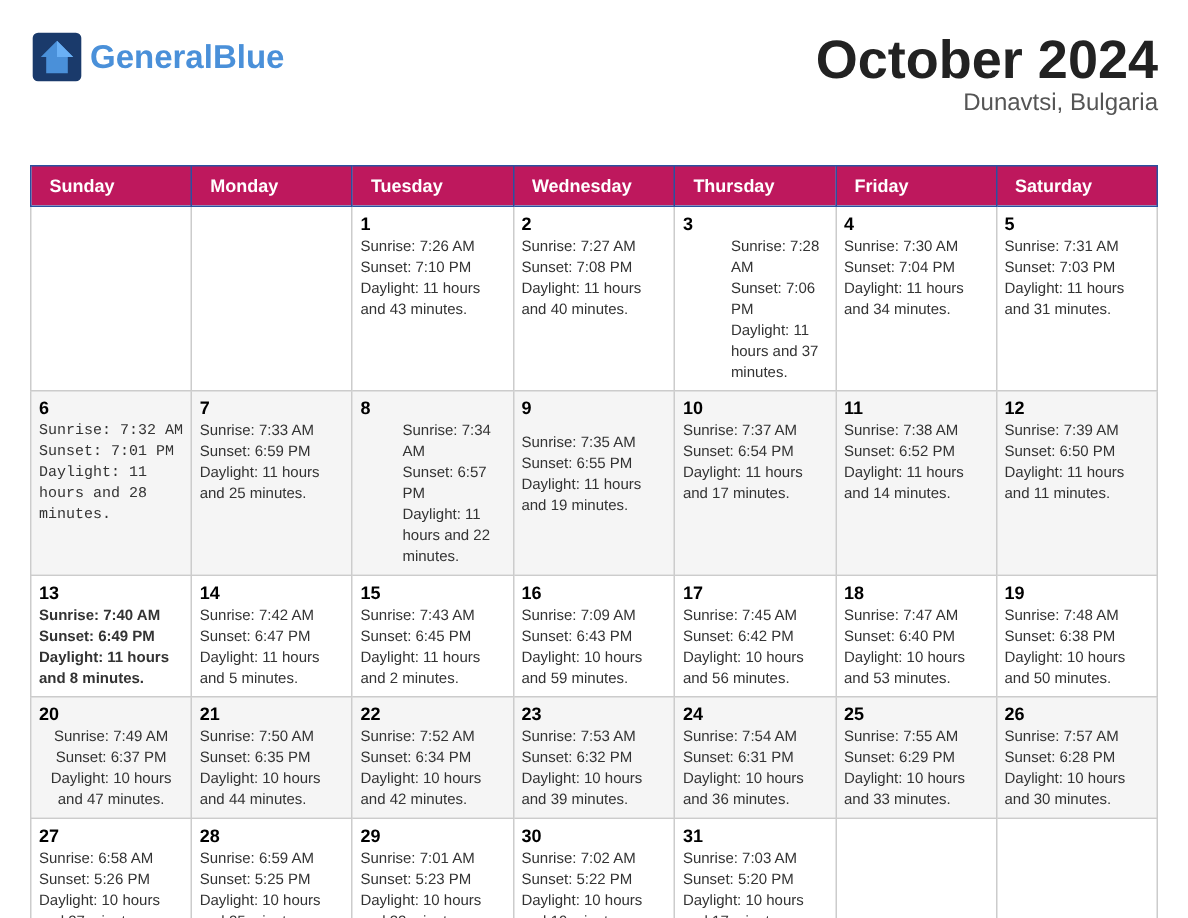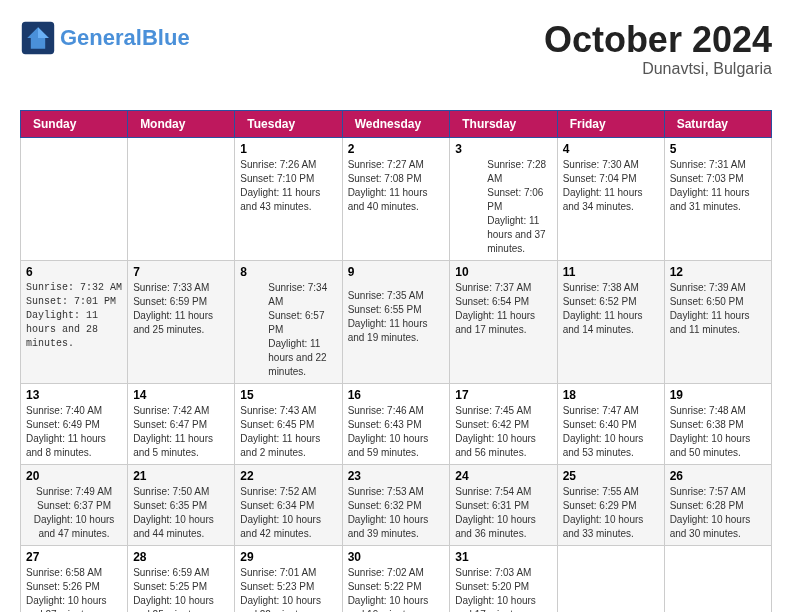--- a/index.html
+++ b/index.html
@@ -197,39 +197,39 @@
         <td>
           <span class="day-num">12</span>
           <div class="day-info" style="white-space: pre-line;">Sunrise: 7:39 AM
 Sunset: 6:50 PM
 Daylight: 11 hours and 11 minutes.</div>
         </td>
       </tr>
       <tr>
         <td>
           <span class="day-num">13</span>
-          <div class="day-info" style="white-space: pre-line;">Sunrise: 7:40 AM
+          <div class="day-info" style="white-space: pre-line; font-weight: bold;">Sunrise: 7:40 AM
 Sunset: 6:49 PM
 Daylight: 11 hours and 8 minutes.</div>
         </td>
         <td>
           <span class="day-num">14</span>
           <div class="day-info" style="white-space: pre-line;">Sunrise: 7:42 AM
 Sunset: 6:47 PM
 Daylight: 11 hours and 5 minutes.</div>
         </td>
         <td>
           <span class="day-num">15</span>
           <div class="day-info" style="white-space: pre-line;">Sunrise: 7:43 AM
 Sunset: 6:45 PM
 Daylight: 11 hours and 2 minutes.</div>
         </td>
         <td>
           <span class="day-num">16</span>
-          <div class="day-info" style="white-space: pre-line;">Sunrise: 7:46 AM
+          <div class="day-info" style="white-space: pre-line;">Sunrise: 7:09 AM
 Sunset: 6:43 PM
 Daylight: 10 hours and 59 minutes.</div>
         </td>
         <td>
           <span class="day-num">17</span>
           <div class="day-info" style="white-space: pre-line;">Sunrise: 7:45 AM
 Sunset: 6:42 PM
 Daylight: 10 hours and 56 minutes.</div>
         </td>
         <td>

